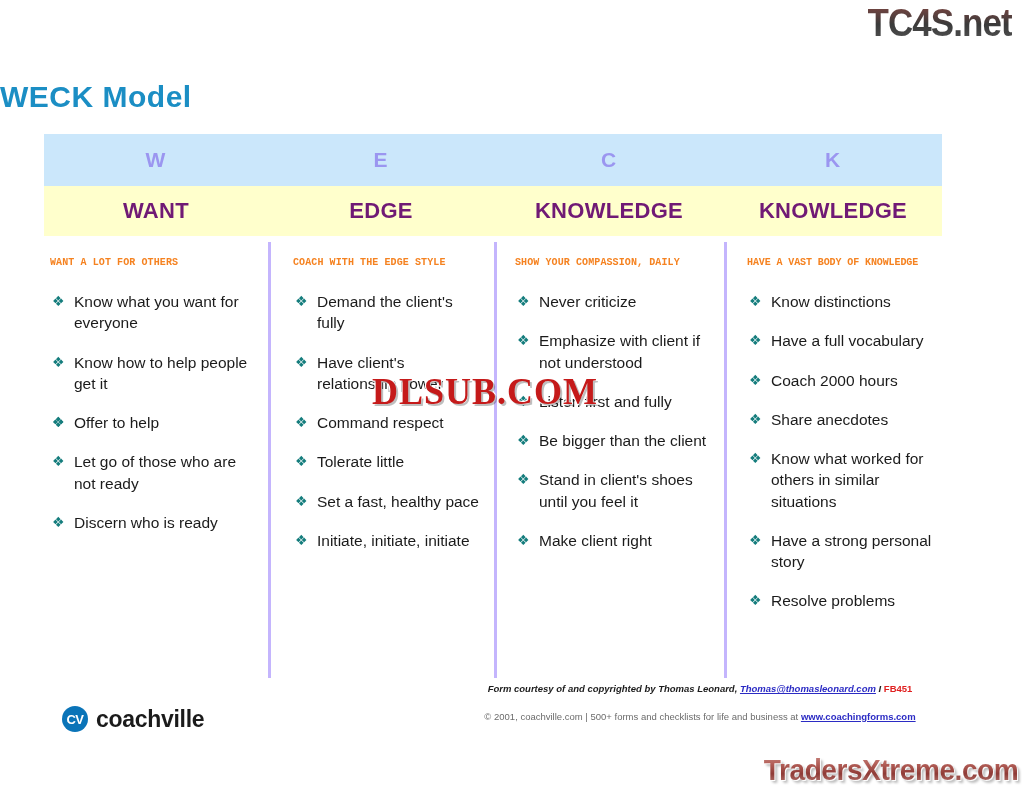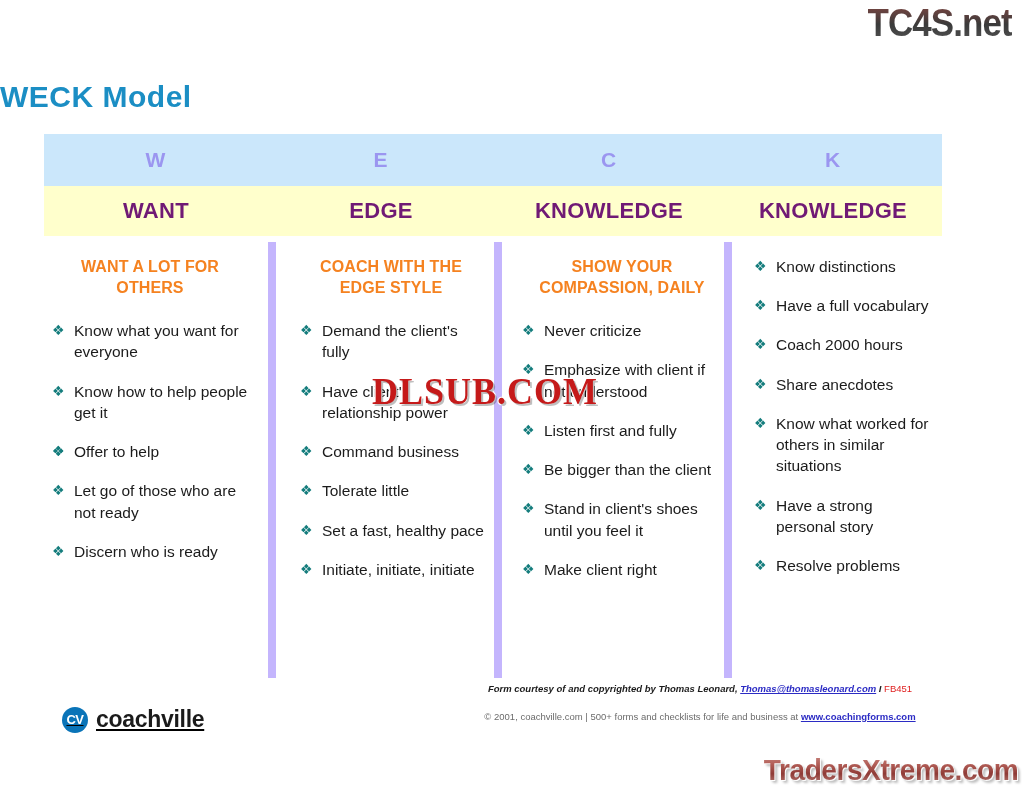--- a/index.html
+++ b/index.html
@@ -97,38 +97,39 @@
     top: 242px;
     width: 898px;
     height: 436px;
     display: flex;
   }
   .col {
     box-sizing: border-box;
     position: relative;
   }
   .col + .col {
-    border-left: 8px solid #c4b5fd;
+    border-left: 3px solid #c4b5fd;
   }
   .col-inner {
     padding: 14px 12px 0 12px;
   }
   .col-0 .col-inner { padding-left: 6px; padding-right: 18px;}
   .col-1 .col-inner { padding-left: 22px; padding-right: 10px;}
   .col-2 .col-inner { padding-left: 18px; padding-right: 0;}
   .col-3 .col-inner { padding-left: 20px; padding-right: 6px;}
 
   .subhead {
-    text-align: center;
-    font-size: 16px;
+    text-align: left;
+    font-size: 10px;
     font-weight: bold;
     color: #F58220;
     line-height: 1.32;
     letter-spacing: 0.1px;
     margin-bottom: 22px;
+    font-family: Liberation Mono, monospace;
   }
   .col-3 .subhead { letter-spacing: -0.1px; }
 
   ul.bullets {
     list-style: none;
     margin: 0;
     padding: 0;
   }
   ul.bullets li {
     position: relative;
@@ -161,21 +162,21 @@
     white-space: nowrap;
   }
   .footer-credit a.mail {
     color: #2b2bc4;
     text-decoration: underline;
     font-style: italic;
   }
   .footer-credit .fb {
     color: #e02020;
     font-style: normal;
-    font-weight: normal;
+    font-weight: bold;
   }
   .footer-copy {
     position: absolute;
     left: 400px;
     top: 711px;
     width: 600px;
     text-align: center;
     font-size: 9.5px;
     color: #6c6c6c;
     white-space: nowrap;
@@ -186,22 +187,21 @@
     font-weight: bold;
     margin-top: 25px;
   }
 
   
   .coachville {
     position: absolute;
     left: 62px;
     top: 706px;
     display: flex;
-    align-items: center;
-    text-decoration: underline;
+    align-items: flex-start;
   }
   .cv-badge {
     width: 26px;
     height: 26px;
     border-radius: 50%;
     background: #0a74b8;
     color: #ffffff;
     font-size: 13px;
     font-weight: bold;
     display: flex;
@@ -307,21 +307,21 @@
       </ul>
     </div>
   </div>
 
   <div class="col col-1 c1">
     <div class="col-inner">
       <div class="subhead">COACH WITH THE EDGE STYLE</div>
       <ul class="bullets">
         <li><span class="dia">❖</span><span>Demand the client's fully</span></li>
         <li><span class="dia">❖</span><span>Have client's relationship power</span></li>
-        <li><span class="dia">❖</span><span>Command business</span></li>
+        <li><span class="dia">❖</span><span>Command respect</span></li>
         <li><span class="dia">❖</span><span>Tolerate little</span></li>
         <li><span class="dia">❖</span><span>Set a fast, healthy pace</span></li>
         <li><span class="dia">❖</span><span>Initiate, initiate, initiate</span></li>
       </ul>
     </div>
   </div>
 
   <div class="col col-2 c2">
     <div class="col-inner">
       <div class="subhead">SHOW YOUR COMPASSION, DAILY</div>
@@ -331,20 +331,21 @@
         <li><span class="dia">❖</span><span>Listen first and fully</span></li>
         <li><span class="dia">❖</span><span>Be bigger than the client</span></li>
         <li><span class="dia">❖</span><span>Stand in client's shoes until you feel it</span></li>
         <li><span class="dia">❖</span><span>Make client right</span></li>
       </ul>
     </div>
   </div>
 
   <div class="col col-3 c3">
     <div class="col-inner">
+      <div class="subhead">HAVE A VAST BODY OF KNOWLEDGE</div>
       <ul class="bullets">
         <li><span class="dia">❖</span><span>Know distinctions</span></li>
         <li><span class="dia">❖</span><span>Have a full vocabulary</span></li>
         <li><span class="dia">❖</span><span>Coach 2000 hours</span></li>
         <li><span class="dia">❖</span><span>Share anecdotes</span></li>
         <li><span class="dia">❖</span><span>Know what worked for others in similar situations</span></li>
         <li><span class="dia">❖</span><span>Have a strong personal story</span></li>
         <li><span class="dia">❖</span><span>Resolve problems</span></li>
       </ul>
     </div>

